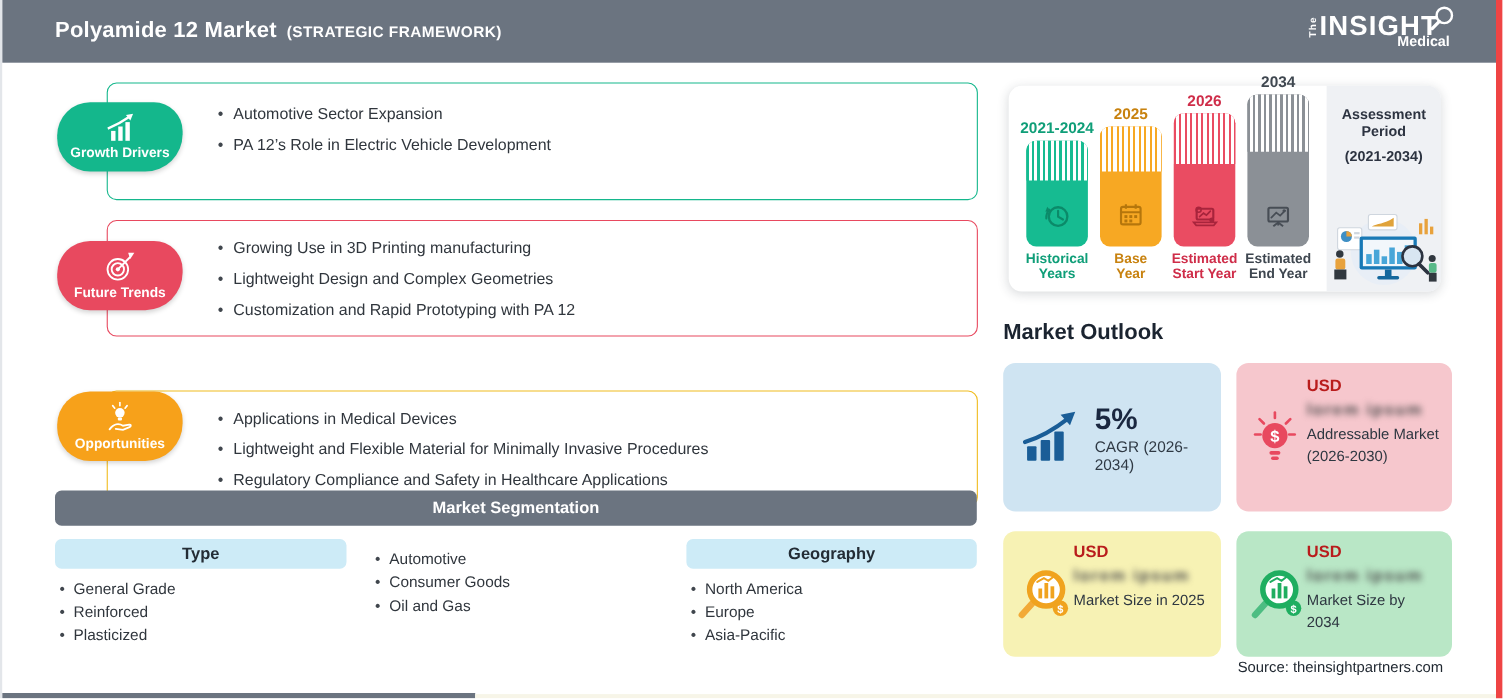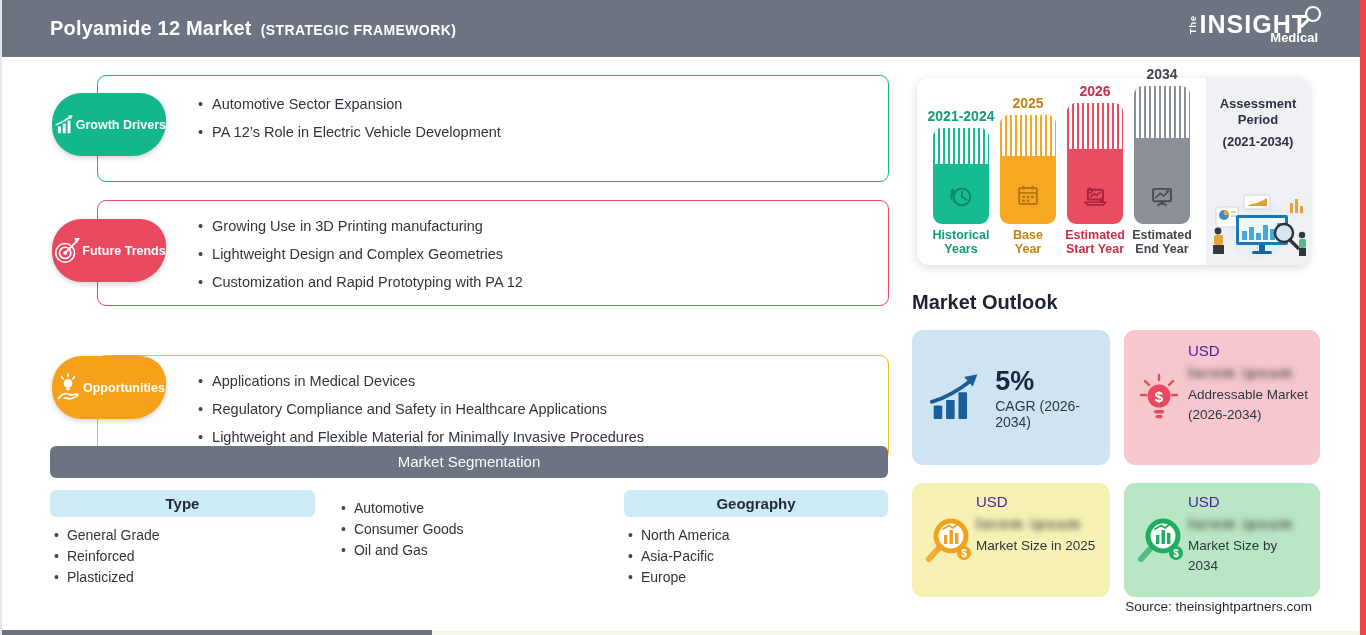--- a/index.html
+++ b/index.html
@@ -25,31 +25,31 @@
   
   .driver-box { position:absolute; left:95px; width:792px; border-radius:9px; background:#fff; }
   .box-growth { top:75px;  height:107px; border:1.5px solid #14b78c; }
   .box-trends { top:200px; height:106px; border:1.5px solid #e8495f; }
   .box-opps   { top:322px; height:106px; border:1.5px solid #f0bc1e;margin-top:33px; }
   .driver-box ul { list-style:none; padding:14px 20px 0 100px; }
   .box-trends ul, .box-opps ul { padding-top:11px; }
   .driver-box li { font-size:14.5px; color:#30363d; line-height:28px; }
   .driver-box li::before { content:"•"; margin-right:9px; color:#40464d; }
 
-  .badge { position:absolute; left:50px; width:114px; height:63px; display:flex; flex-direction:row;
+  .badge { position:absolute; left:50px; width:114px; height:63px; display:flex; flex-direction:column;
            align-items:center; justify-content:center; color:#fff; box-shadow:0 2px 5px rgba(0,0,0,.18);
            border-radius:30px 26px 34px 30px; z-index:3; }
   .badge-growth { top:93px;  background:#14b78c; }
   .badge-trends { top:219px; background:#e8495f; }
   .badge-opps   { top:356px; background:#f7a11a; }
   .badge-label { font-size:12.5px; font-weight:700; margin-top:1px; white-space:nowrap; }
 
   
   .seg-bar { position:absolute; left:48px; top:446px; width:838px; height:32px; background:#6b7480;
-             border-radius:6px; color:#fff; font-size:15px; font-weight:400; text-align:center; line-height:32px; }
+             border-radius:6px; color:#fff; font-size:15px; font-weight:700; text-align:center; line-height:32px; }
   .seg-col { position:absolute; top:490px; }
   .seg-col-1 { left:48px;  width:265px; }
   .seg-col-2 { left:335px; width:265px; }
   .seg-col-3 { left:622px; width:264px; }
   .seg-head { height:27px; background:#cdebf7; border-radius:6px; text-align:center; line-height:27px;
               font-size:15px; font-weight:700; color:#232c35; }
   .seg-col ul { list-style:none; padding:8px 0 0 4px; }
   .seg-col li { font-size:14px; color:#30363d; line-height:21px; }
   .seg-col li::before { content:"•"; margin-right:8px; color:#40464d; }
 
@@ -89,21 +89,21 @@
                display:flex; align-items:center; padding-left:16px; }
   .cagr-text { margin-left:12px; }
   .cagr-value { font-size:27px; font-weight:800; color:#1a2740; line-height:30px; }
   .cagr-label { font-size:14px; color:#2f3944; margin-top:2px; }
   .card-pink  { left:1122px; top:330px; width:196px; height:135px; background:#f6c7cd; }
   .card-yellow{ left:910px;  top:483px; width:198px; height:114px; background:#f7f2b4; }
   .card-green { left:1122px; top:483px; width:196px; height:114px; background:#b9e7c6; }
   .card-icon { position:absolute; left:12px; top:50%; transform:translateY(-50%); }
   .card-body { position:absolute; left:64px; top:12px; right:10px; }
   .card-yellow .card-body, .card-green .card-body { top:10px; }
-  .card-currency { font-size:15px; font-weight:400; color:#4c1d95; }
+  .card-currency { font-size:15px; font-weight:700; color:#b91c1c; }
   .card-blur { font-size:15px; font-weight:700; color:#4d4d4d; filter:blur(3px); letter-spacing:1.5px;
                margin:5px 0 4px; white-space:nowrap; }
   .card-label { font-size:13.5px; color:#2e3741; line-height:20px; }
 
   .source { position:absolute; right:48px; top:599px; font-size:13.5px; color:#1f2730; }
 
   .strip-dark  { position:absolute; left:0;   top:630px; width:430px; height:5px; background:#6b7480; }
   .strip-light { position:absolute; left:430px; top:631px; width:936px; height:4px; background:#f7f5e8; }
 </style>
 </head>
@@ -160,22 +160,22 @@
       <circle cx="14" cy="18" r="2" fill="#fff"></circle>
       <line x1="14" y1="18" x2="26" y2="6" stroke="#fff" stroke-width="1.8"></line>
       <path d="M24 2 L30 2 L26 8 Z" fill="#fff"></path>
     </svg>
     <span class="badge-label">Future Trends</span>
   </div>
 
   <section class="driver-box box-opps">
     <ul>
       <li>Applications in Medical Devices</li>
+      <li>Lightweight and Flexible Material for Minimally Invasive Procedures</li>
       <li>Regulatory Compliance and Safety in Healthcare Applications</li>
-      <li>Lightweight and Flexible Material for Minimally Invasive Procedures</li>
     </ul>
   </section>
   <div class="badge badge-opps">
     <svg width="30" height="30" viewBox="0 0 32 32">
       <g stroke="#fff" stroke-width="1.6" stroke-linecap="round">
         <line x1="16" y1="1" x2="16" y2="4"></line>
         <line x1="9" y1="4" x2="11" y2="6.5"></line>
         <line x1="23" y1="4" x2="21" y2="6.5"></line>
       </g>
       <circle cx="16" cy="11" r="4.6" fill="#fff"></circle>
@@ -199,22 +199,22 @@
     <ul>
       <li>Automotive</li>
       <li>Consumer Goods</li>
       <li>Oil and Gas</li>
     </ul>
   </div>
   <div class="seg-col seg-col-3">
     <div class="seg-head">Geography</div>
     <ul>
       <li>North America</li>
+      <li>Europe</li>
       <li>Asia-Pacific</li>
-      <li>Europe</li>
     </ul>
   </div>
 
   <div class="timeline-card">
     <div class="bars">
 
       <div class="bar-group">
         <div class="bar-year c-teal">2021-2024</div>
         <div class="bar bar-1">
           <div class="bar-hatch"></div>
@@ -365,21 +365,21 @@
         <line x1="41" y1="22" x2="36" y2="22"></line>
       </g>
       <circle cx="23" cy="23" r="11.5" fill="#e8495f"></circle>
       <text x="23" y="28.5" text-anchor="middle" font-size="15" font-weight="bold" fill="#ffffff">$</text>
       <rect x="18" y="37" width="10" height="3.4" rx="1.7" fill="#e8495f"></rect>
       <rect x="19.5" y="42" width="7" height="3.2" rx="1.6" fill="#e8495f"></rect>
     </svg>
     <div class="card-body">
       <div class="card-currency">USD</div>
       <div class="card-blur">lorem ipsum</div>
-      <div class="card-label">Addressable Market (2026-2034)</div>
+      <div class="card-label">Addressable Market (2026-2030)</div>
     </div>
   </div>
 
   <div class="card card-yellow">
     <svg class="card-icon" width="52" height="54" viewBox="0 0 52 54">
       <line x1="14" y1="36" x2="5" y2="46" stroke="#f2aa37" stroke-width="6" stroke-linecap="round"></line>
       <circle cx="27" cy="23" r="15" fill="#ffffff" stroke="#f0a31f" stroke-width="5"></circle>
       <g fill="#f0a31f">
         <rect x="20" y="22" width="3.4" height="9"></rect>
         <rect x="25.5" y="17" width="3.4" height="14"></rect>

